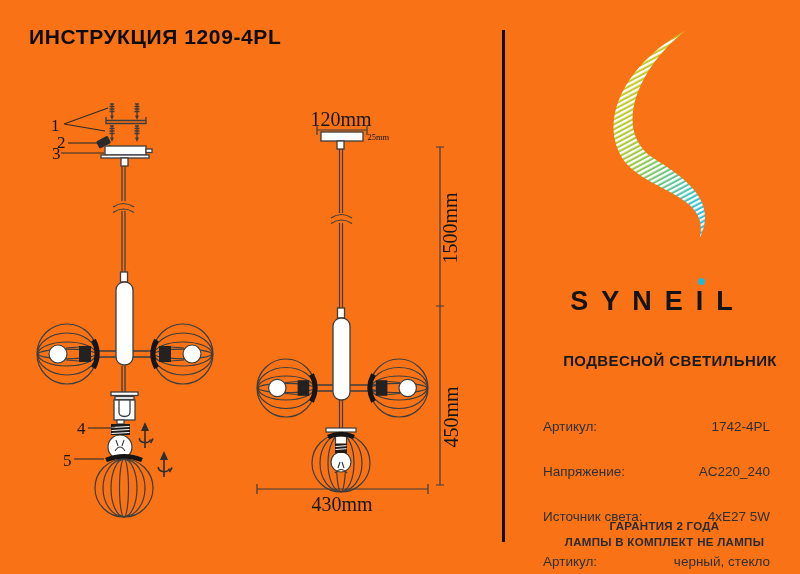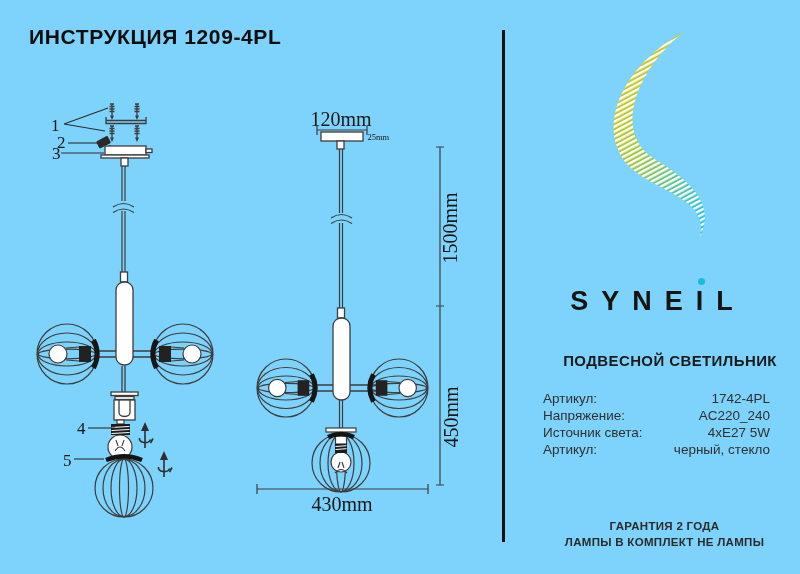--- a/index.html
+++ b/index.html
@@ -1,36 +1,36 @@
 <!DOCTYPE html>
 <html style="--accent: #1fb9d8;"><head>
 <meta charset="utf-8">
 <style>
   html,body{margin:0;padding:0;background:#fff;}
-  .page{position:relative;width:800px;height:574px;background:#7dd3fc;overflow:hidden;
+  .page{position:relative;width:800px;height:574px;background:#f97316;overflow:hidden;
         font-family:"Liberation Sans",sans-serif;color:#111;}
   .title{position:absolute;left:29px;top:25px;font-size:21px;font-weight:bold;
          letter-spacing:.6px;color:#0d0d0d;white-space:nowrap;}
   svg text{font-family:"Liberation Serif",serif;fill:#161616;}
   .plabel{font-size:17px;}
   .dim{font-size:20px;}
   .dim-sm{font-size:8.5px;}
   .divider{position:absolute;left:502px;top:30px;width:2.5px;height:512px;background:#0f0f0f;}
   .logo{position:absolute;left:550px;top:20px;}
   .brand{position:absolute;left:505px;top:286px;width:295px;text-align:center;
          font-size:27px;font-weight:bold;letter-spacing:13px;padding-left:11px;
          box-sizing:border-box;color:#141414;white-space:nowrap;}
   .brand-i{position:relative;display:inline-block;}
   .brand-dot{position:absolute;left:2px;top:-8px;width:7px;height:7px;border-radius:50%;
              background:var(--accent,#1fb9d8);}
   .ptype{position:absolute;left:505px;top:352px;width:330px;text-align:center;
          font-size:15px;font-weight:bold;letter-spacing:.4px;color:#1a1a1a;}
   .specs{position:absolute;left:543px;top:390px;width:227px;font-size:13.5px;
          line-height:17px;color:#303030;}
-  .spec-row{display:flex;justify-content:space-between;align-items:center;}
+  .spec-row{display:flex;justify-content:space-between;align-items:center;margin-top:28px;}
   .spec-label{white-space:nowrap;}
   .spec-value{flex:1;text-align:right;}
   .warranty{position:absolute;left:505px;top:518px;width:295px;text-align:center;
             font-size:11.5px;line-height:16px;letter-spacing:.3px;color:#2b2b2b;font-weight:bold;padding-left:12px;}
 </style>
 </head>
 <body>
 
 <div class="page">
 

